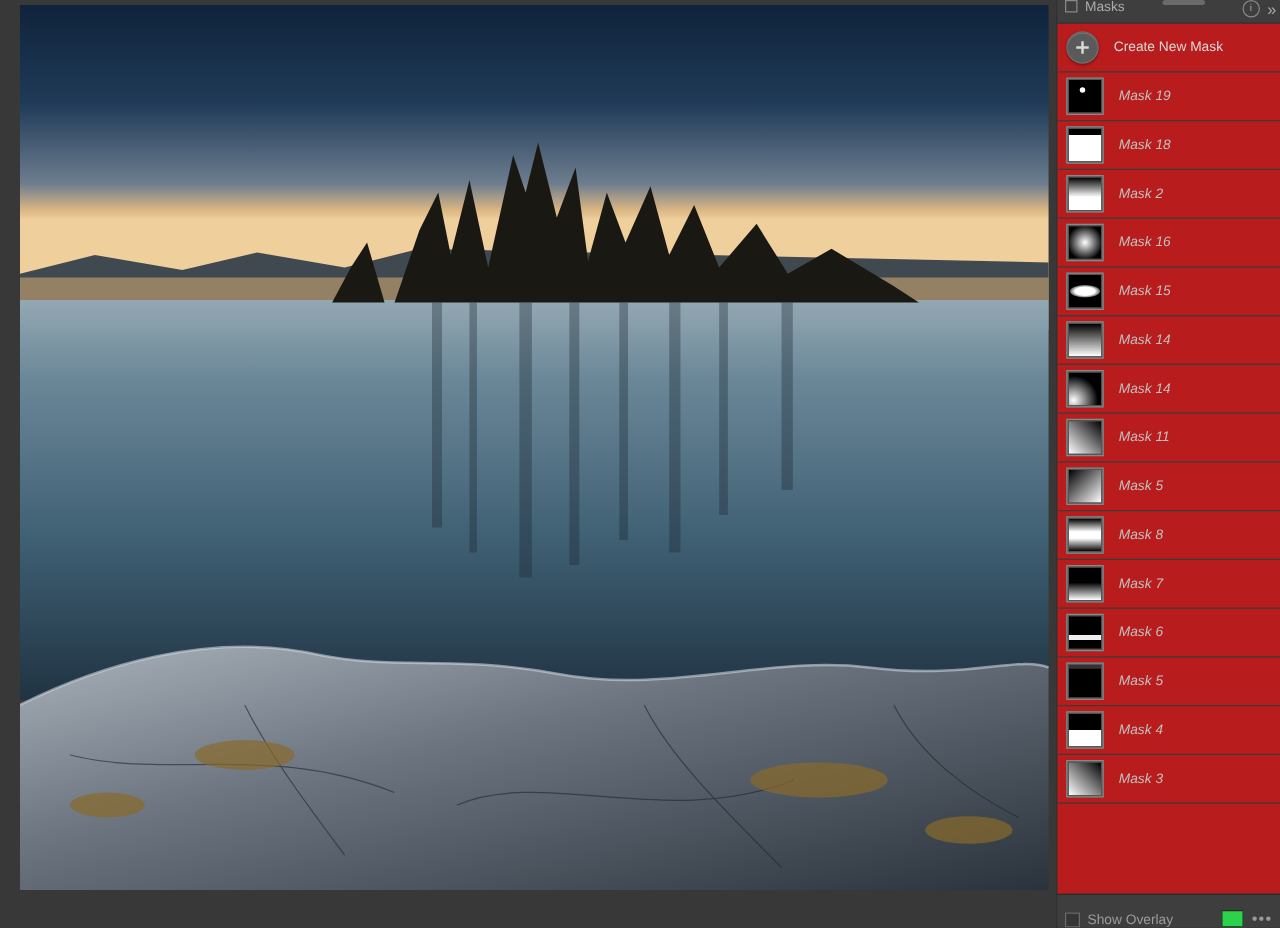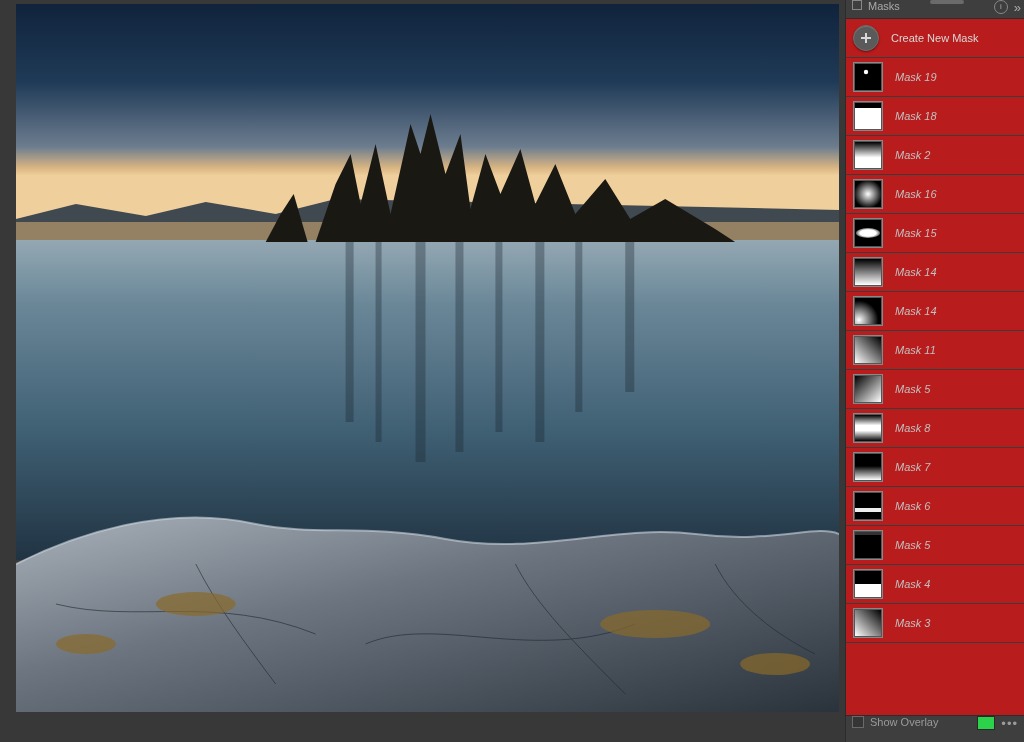--- a/index.html
+++ b/index.html
@@ -147,21 +147,21 @@
   .mask-label {
     color: #c0c0c0;
     font-size: 11px;
   }
 
   .panel-footer {
     height: 26px;
     border-top: 1px solid #2c2c2c;
     background: #3e3e3e;
     display: flex;
-    align-items: flex-start;
+    align-items: flex-end;
     padding: 0 6px;
   }
   .chk {
     width: 10px;
     height: 10px;
     border: 1px solid #6a6a6a;
     background: #353535;
     margin-right: 6px;
   }
   .footer-label {

